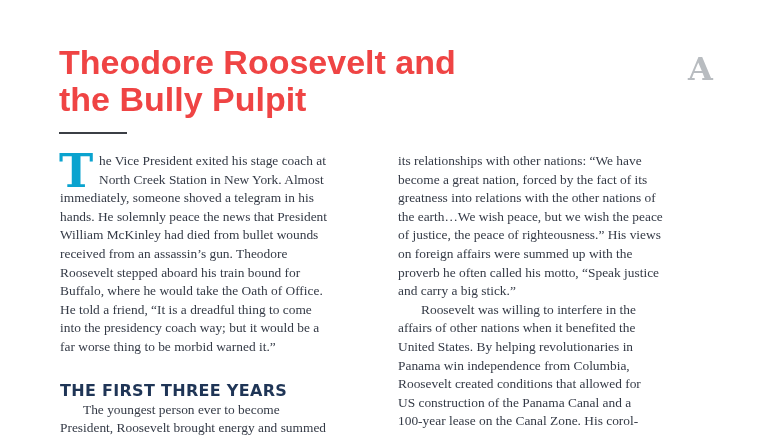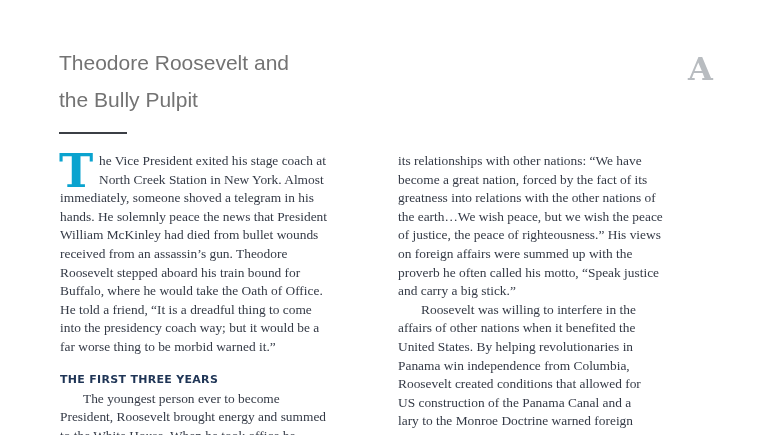--- a/index.html
+++ b/index.html
@@ -5,22 +5,22 @@
   html, body { margin: 0; padding: 0; }
   body {
     width: 780px; height: 435px; overflow: hidden;
     background: #ffffff; position: relative;
     font-family: "DejaVu Serif", "Liberation Serif", serif;
     color: #2e3440;
   }
   .title {
     position: absolute; left: 59px; top: 44px; width: 400px;
     font-family: "Liberation Sans", "DejaVu Sans", sans-serif;
-    font-weight: normal; font-size: 21px; line-height: 37px;
-    color: #737373; letter-spacing: 0px; margin: 0;
+    font-weight: bold; font-size: 34px; line-height: 37px;
+    color: #ef4444; letter-spacing: 0px; margin: 0;
   }
   .section-letter {
     position: absolute; left: 688px; top: 50px;
     font-family: "DejaVu Serif", serif; font-weight: bold;
     font-size: 32px; color: #b8bcc0;
   }
   .rule {
     position: absolute; left: 59px; top: 132px; width: 68px; height: 2px;
     background: #3b3f45;
   }
@@ -34,22 +34,22 @@
   .indent { padding-left: 23px; }
   .dropcap-wrap { position: relative; }
   .dropcap {
     position: absolute; left: -1px; top: -4px;
     font-family: "DejaVu Serif", serif; font-weight: bold;
     font-size: 46px; line-height: 46px; color: #0aa3cf;
   }
   .dc-line { padding-left: 39px; }
   .subhead {
     font-family: "DejaVu Sans", "Liberation Sans", sans-serif;
-    font-weight: bold; font-size: 11px; letter-spacing: 0.3px;
-    color: #1f3556; margin-top: 13px; height: 20px; line-height: 20px;
+    font-weight: bold; font-size: 16px; letter-spacing: 0.3px;
+    color: #1f3556; margin-top: 24px; height: 20px; line-height: 20px;
   }
 </style>
 </head>
 <body>
 
 <h1 class="title">
   <div>Theodore Roosevelt and</div>
   <div>the Bully Pulpit</div>
 </h1>
 
@@ -91,15 +91,16 @@
     <div class="line">proverb he often called his motto, “Speak justice</div>
     <div class="line">and carry a big stick.”</div>
   </div>
   <div>
     <div class="line indent">Roosevelt was willing to interfere in the</div>
     <div class="line">affairs of other nations when it benefited the</div>
     <div class="line">United States. By helping revolutionaries in</div>
     <div class="line">Panama win independence from Columbia,</div>
     <div class="line">Roosevelt created conditions that allowed for</div>
     <div class="line">US construction of the Panama Canal and a</div>
+    <div class="line">100-year lease on the Canal Zone. His corol-</div>
     <div class="line">lary to the Monroe Doctrine warned foreign</div>
   </div>
 </div>
 
 </body></html>

